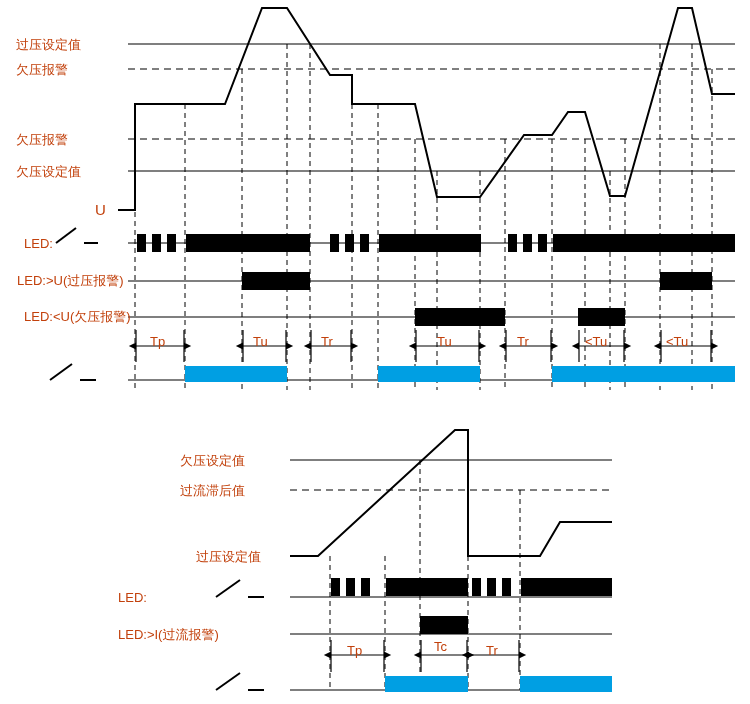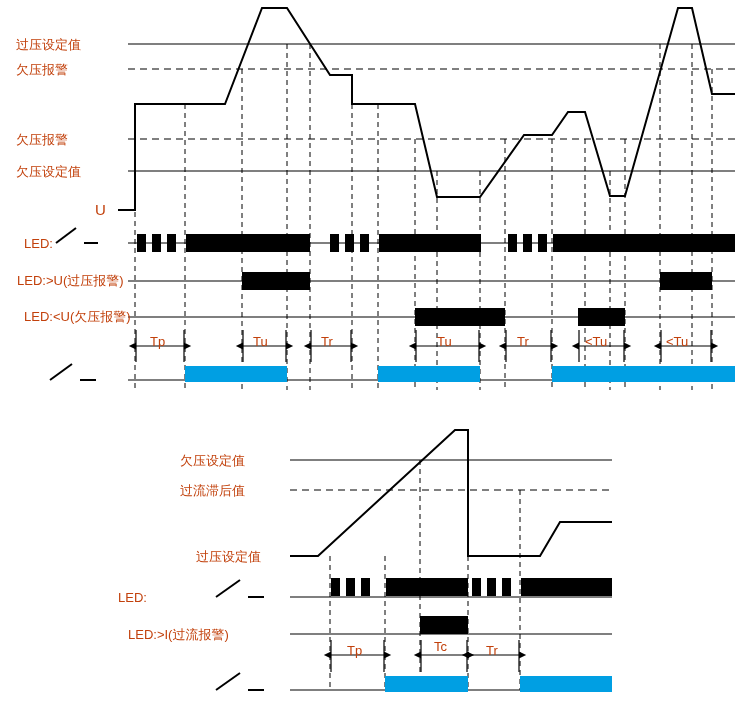--- a/index.html
+++ b/index.html
@@ -209,19 +209,19 @@
   <div class="lbl" style="left:437px;top:334px;">Tu</div>
   <div class="lbl" style="left:517px;top:334px;">Tr</div>
   <div class="lbl" style="left:585px;top:334px;">&lt;Tu</div>
   <div class="lbl" style="left:666px;top:334px;">&lt;Tu</div>
 
   <div class="lbl" style="left:180px;top:452px;">欠压设定值</div>
   <div class="lbl" style="left:180px;top:482px;">过流滞后值</div>
   <div class="lbl" style="left:196px;top:548px;">过压设定值</div>
 
   <div class="lbl" style="left:118px;top:590px;">LED:</div>
-  <div class="lbl" style="left:128px;top:626px;">LED:&gt;I(过流报警)</div>
+  <div class="lbl" style="left:118px;top:626px;">LED:&gt;I(过流报警)</div>
 
   <div class="lbl" style="left:347px;top:643px;">Tp</div>
   <div class="lbl" style="left:434px;top:639px;">Tc</div>
   <div class="lbl" style="left:486px;top:643px;">Tr</div>
 
 </div>
 
 </body></html>

